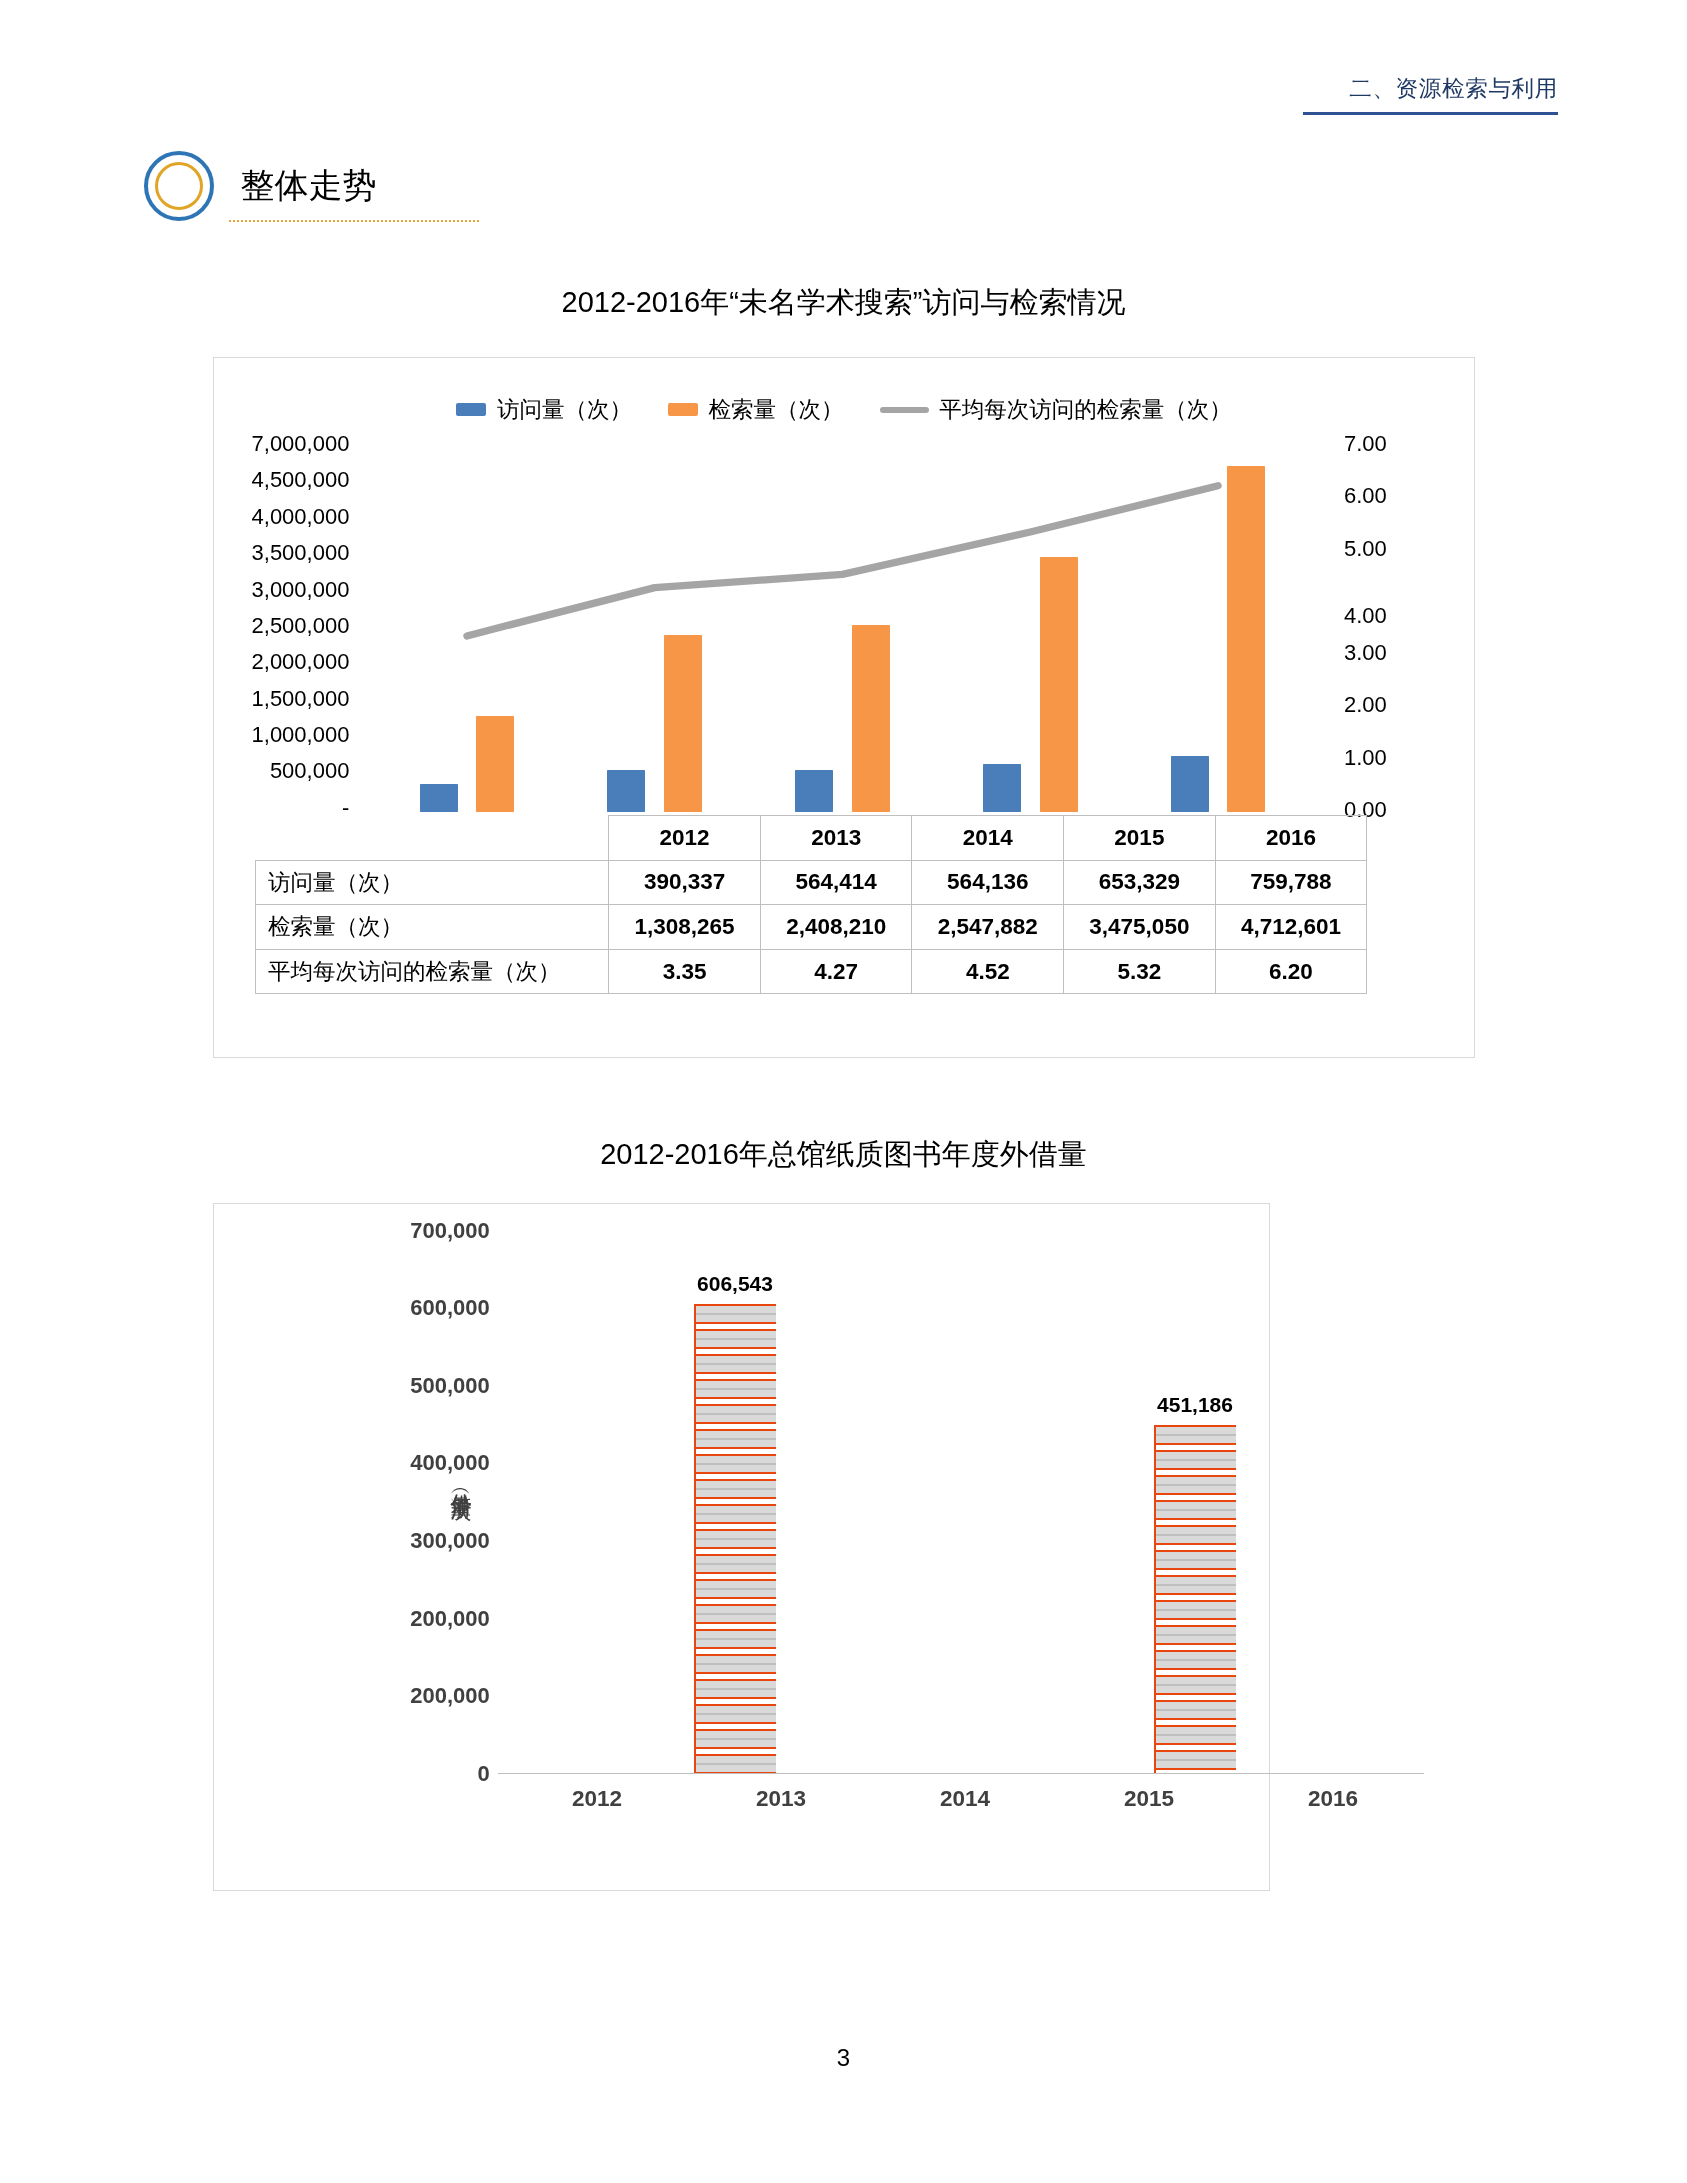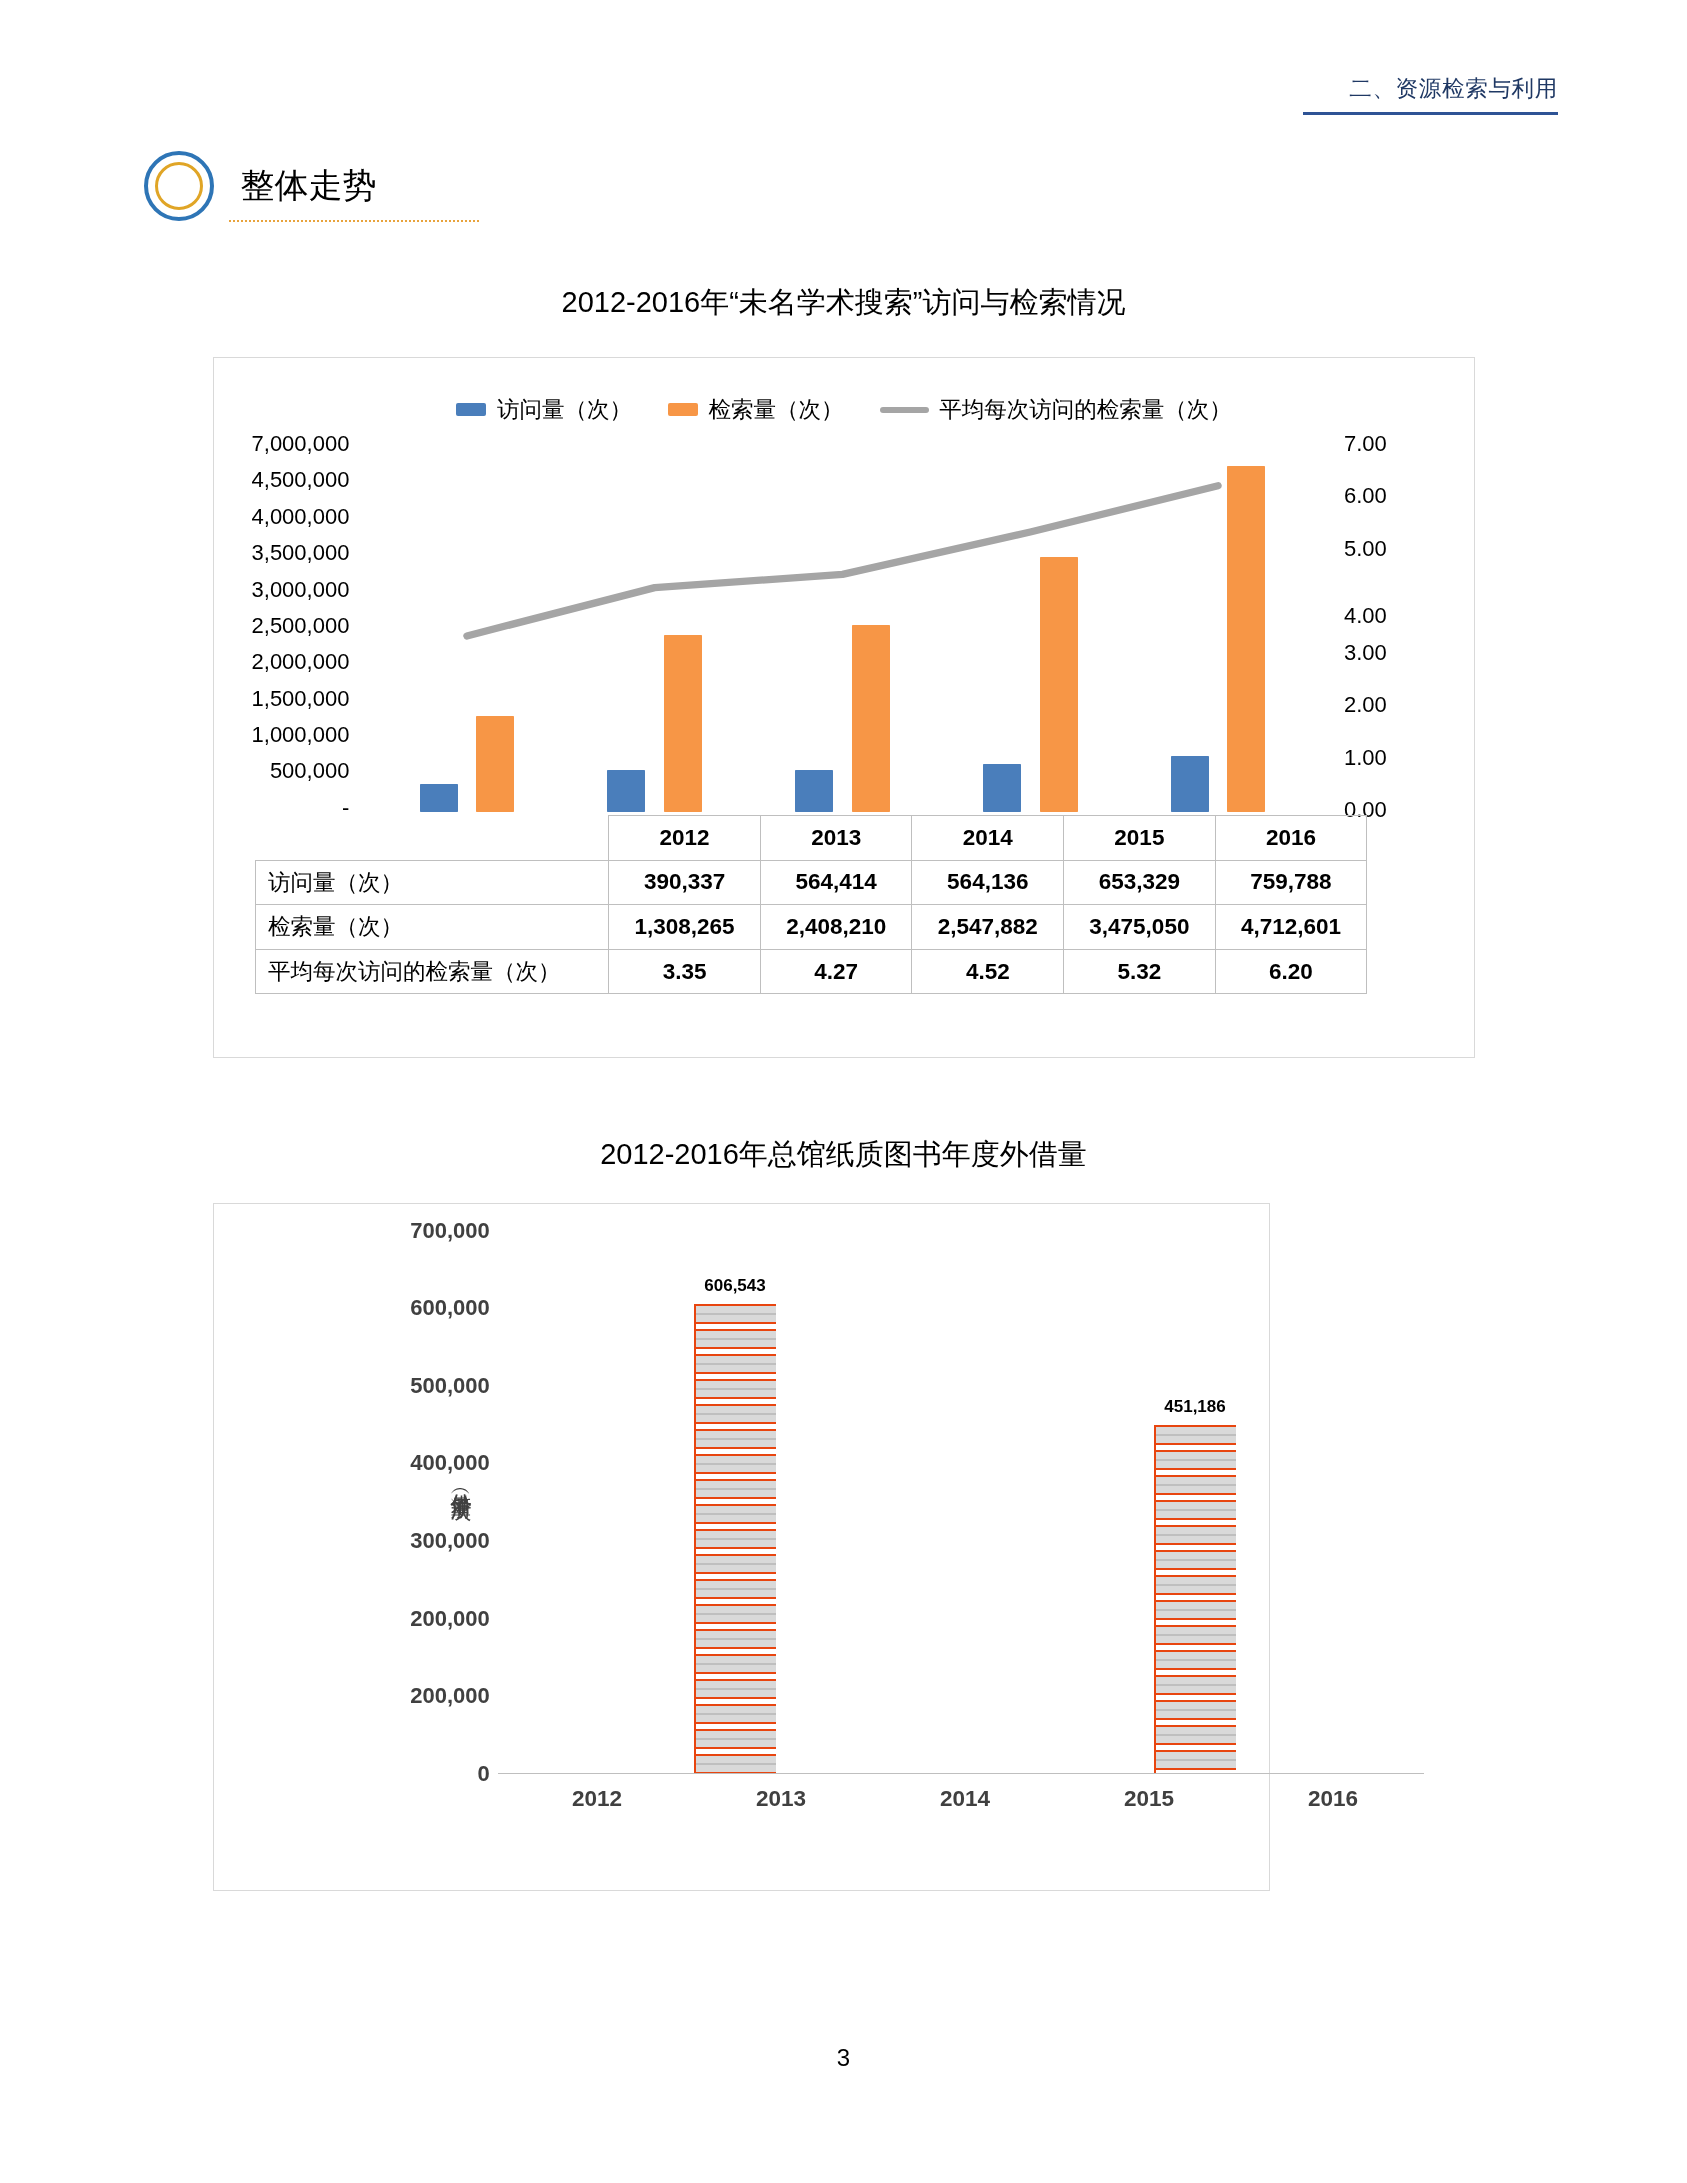--- a/index.html
+++ b/index.html
@@ -238,21 +238,21 @@
   .c2-col {
     flex: 1;
     position: relative;
     height: 100%;
     display: flex;
     flex-direction: column;
     justify-content: flex-end;
     align-items: center;
   }
   .c2-label {
-    font-size: 17px;
+    font-size: 21px;
     font-weight: bold;
     margin-bottom: 8px;
     white-space: nowrap;
   }
   .c2-stack {
     width: 82px;
     background:
       repeating-linear-gradient(
         to bottom,
         #e8450f 0px, #e8450f 2px,

